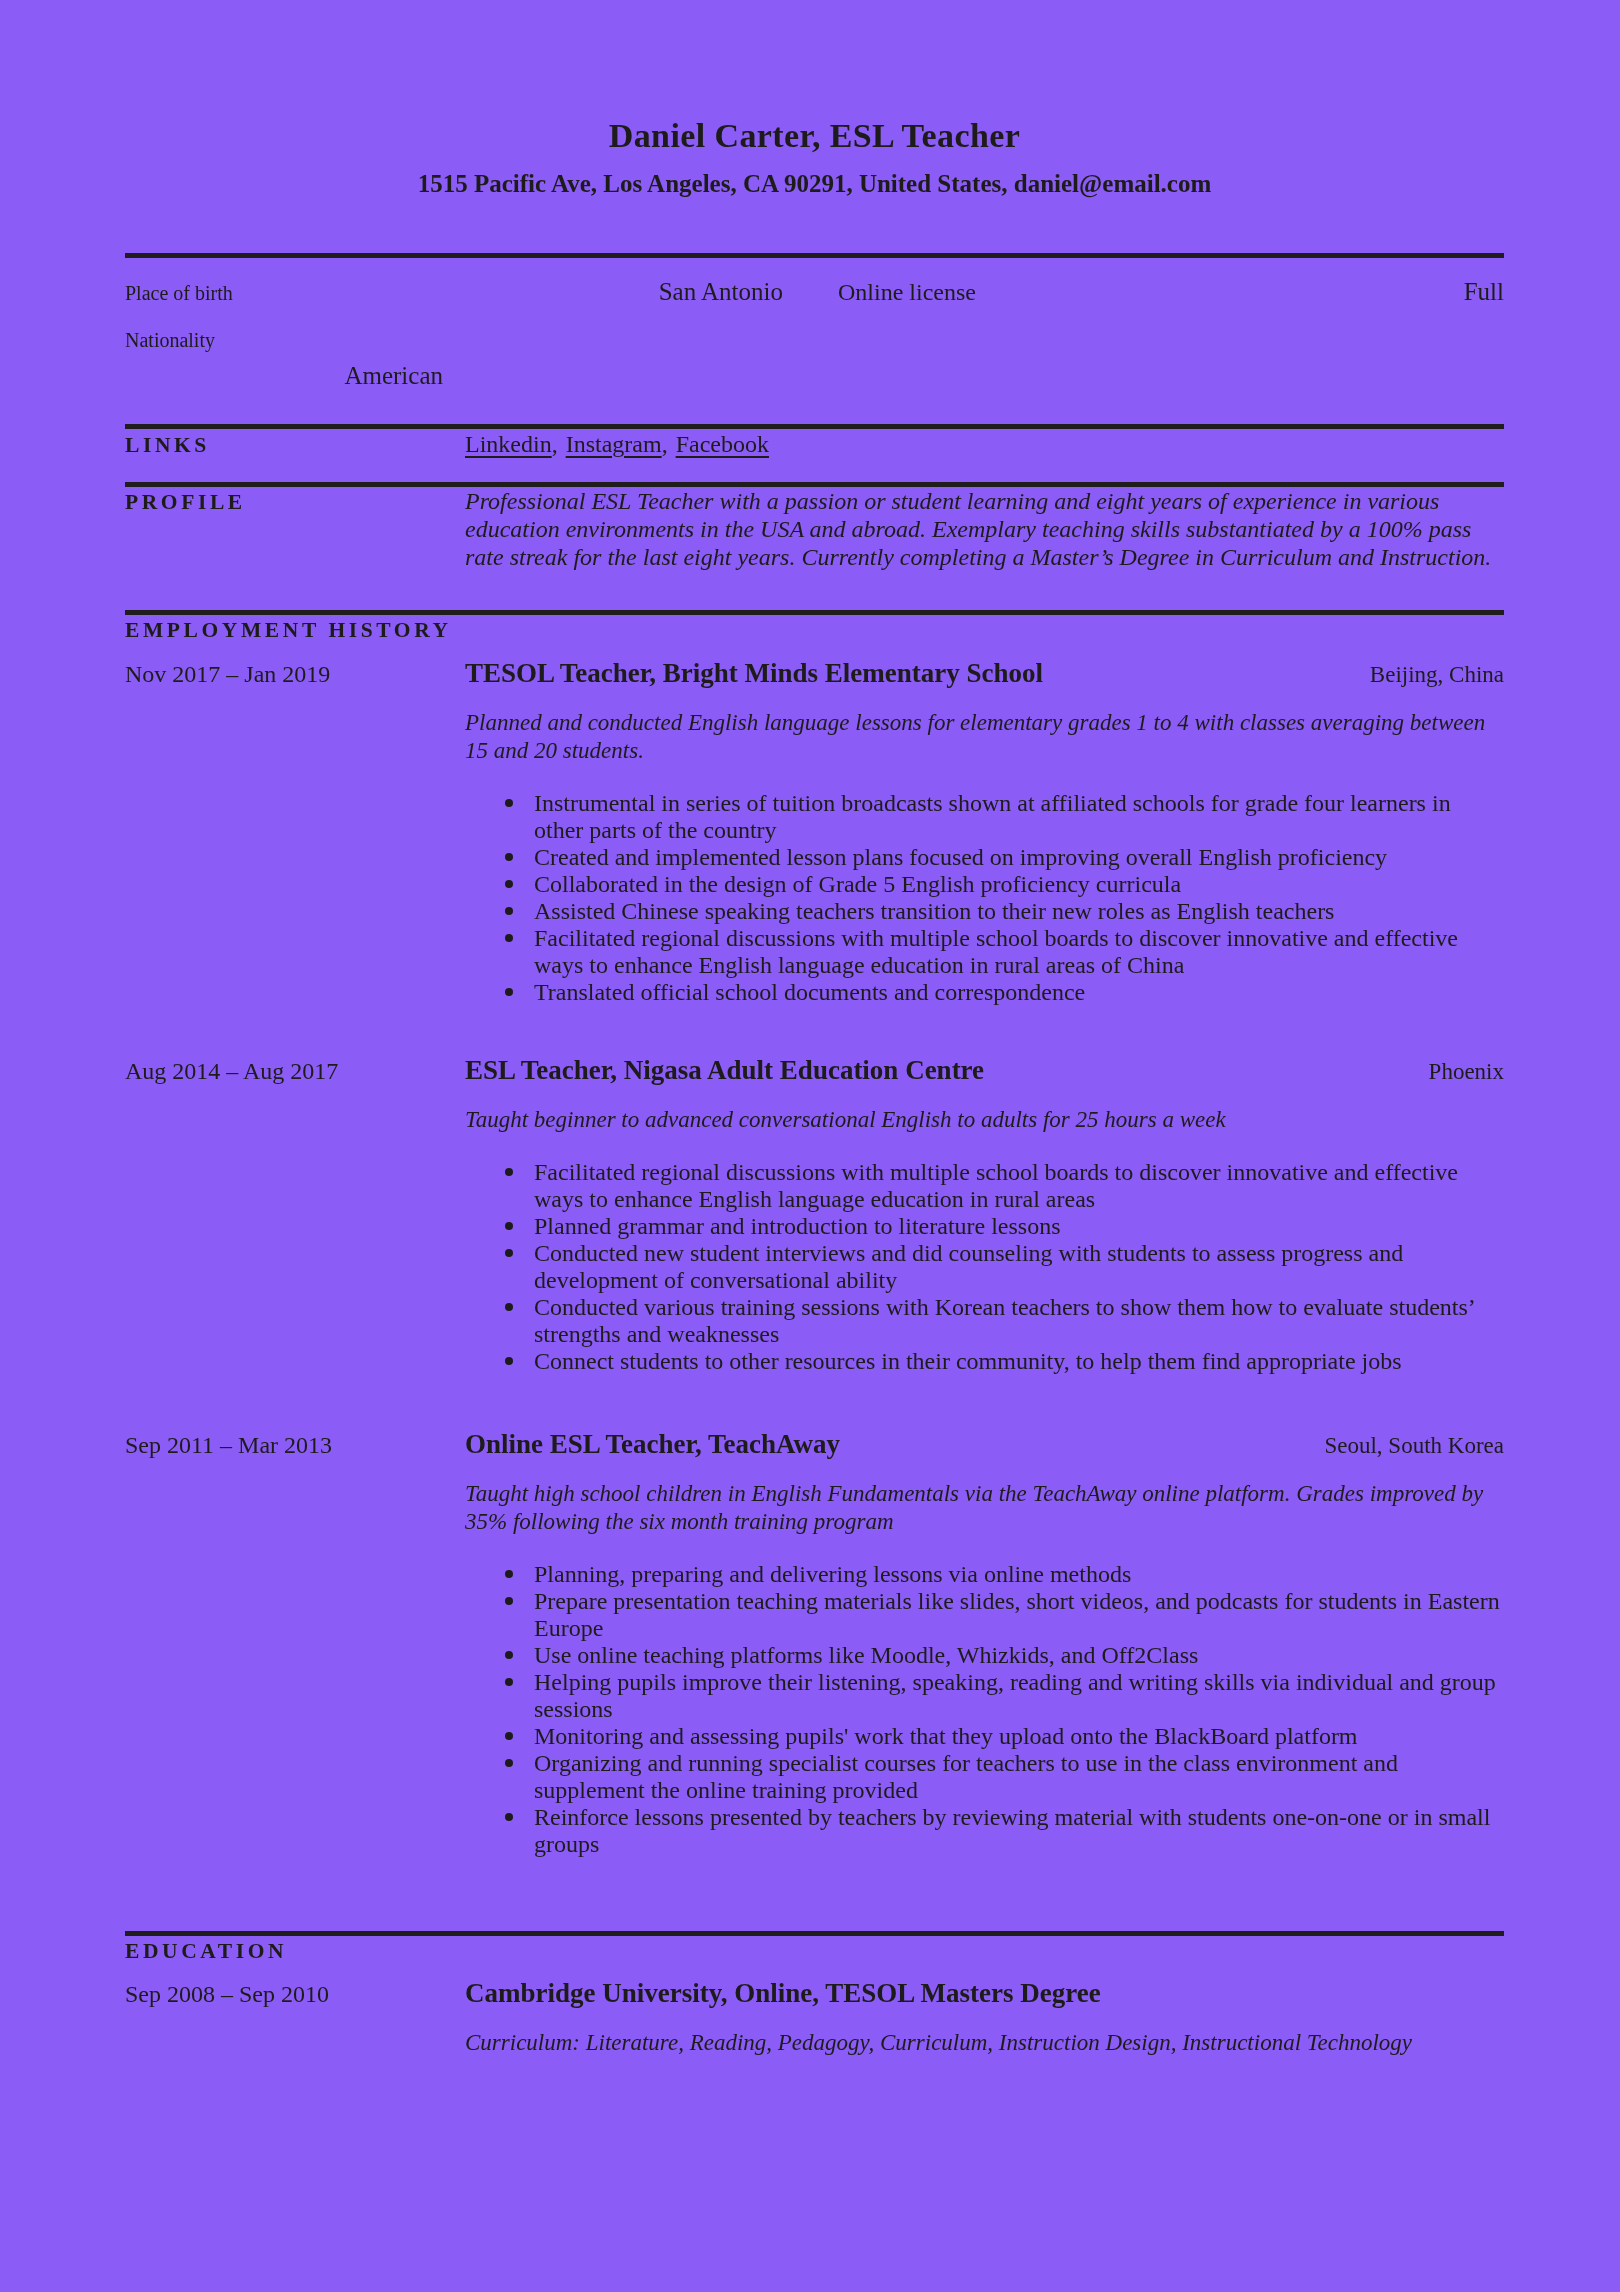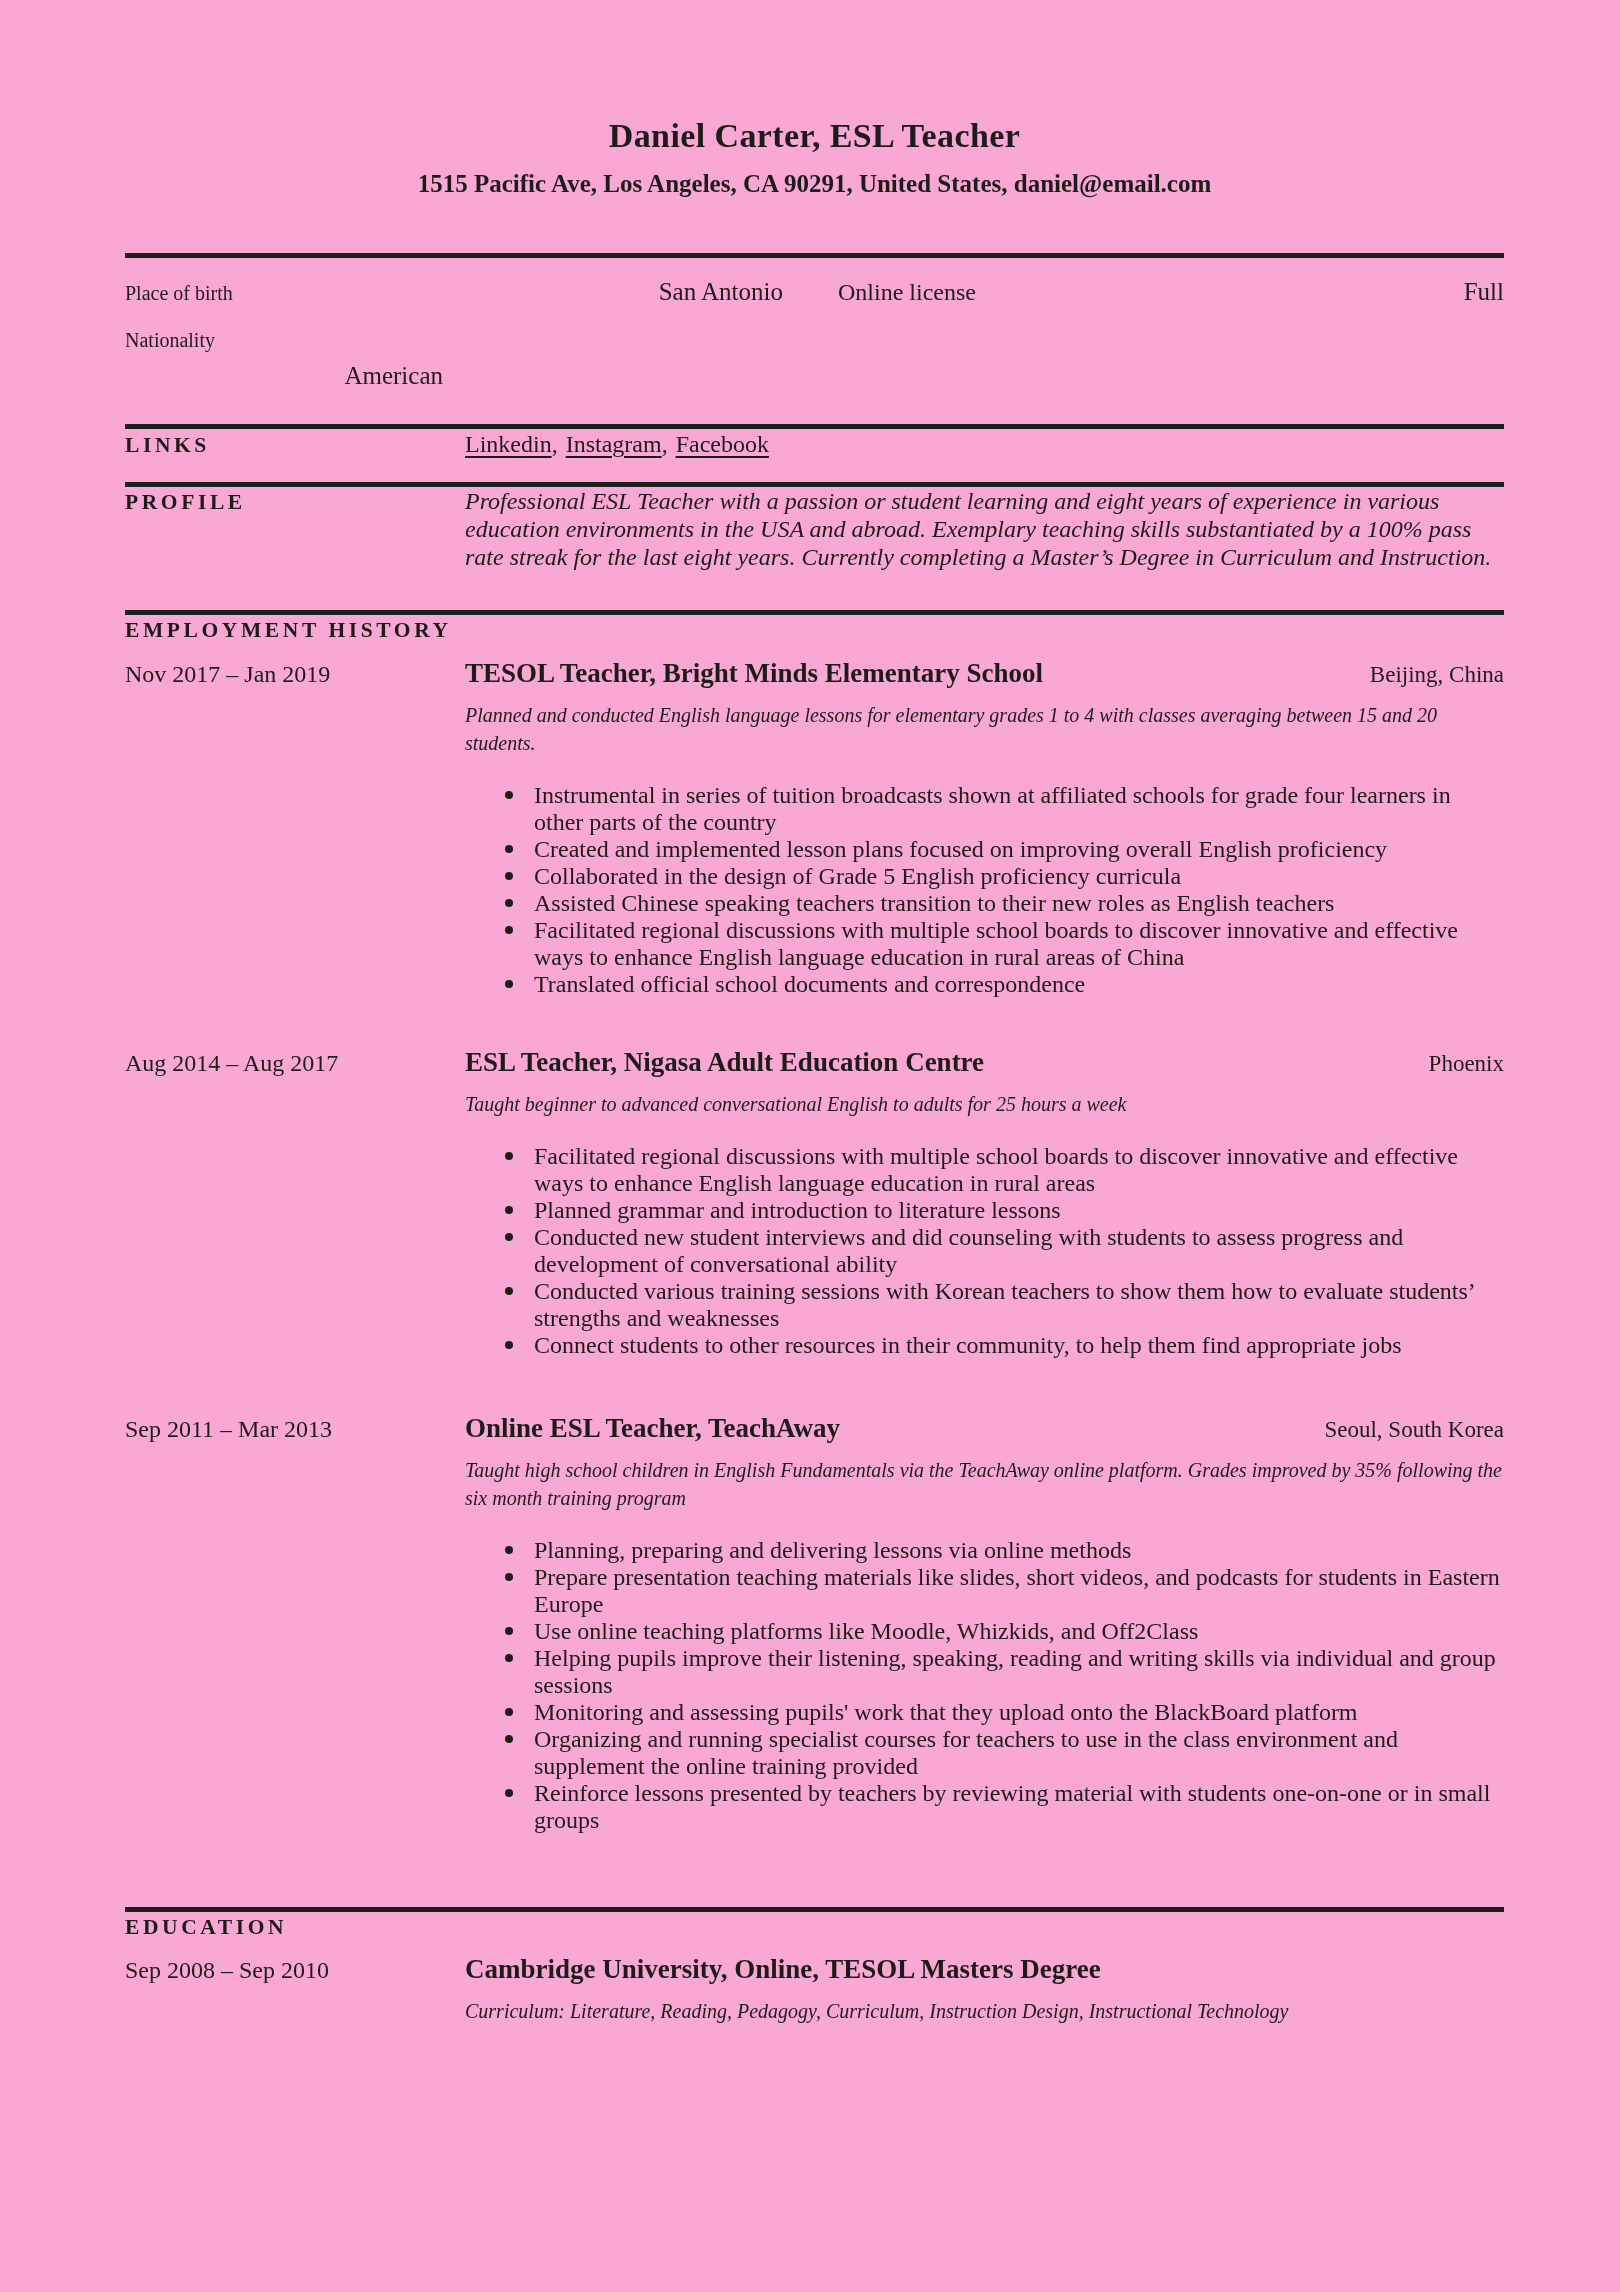--- a/index.html
+++ b/index.html
@@ -1,20 +1,20 @@
 <!DOCTYPE html>
 <html style="font-size:14.3px"><head>
 <meta charset="utf-8">
 <style>
   html,body{margin:0;padding:0;background:#9b9b9b;}
   .page{
     position:relative;
     width:1620px;height:2293px;
     margin:0 auto;
-    background:#f9a8d4;
+    background:#8b5cf6;
     font-family:"Liberation Serif","DejaVu Serif",serif;
     color:#1d1c1b;
     font-size:24px;line-height:27px;
     overflow:hidden;
   }
   .inner{position:absolute;left:125px;width:1379px;top:0;}
 
   
   .name{
     margin:115px 0 0;
@@ -57,21 +57,21 @@
   .italic{font-style:italic;}
   .profile-text{font-size:24px;line-height:28px;}
 
   .sec-employment{margin-top:39px;}
   .job{display:flex;align-items:baseline;}
   .job-dates{width:340px;flex:0 0 340px;font-size:24px;line-height:34px;}
   .job-main{flex:1;min-width:0;}
   .job-title-row{display:flex;align-items:baseline;}
   .job-title{flex:1;font-size:27px;line-height:34px;font-weight:bold;}
   .job-loc{font-size:23px;line-height:27px;white-space:nowrap;padding-left:21.5px;}
-  .job-summary{margin-top:11px;font-size:20px;line-height:28px;}
+  .job-summary{margin-top:19px;font-size:23px;line-height:28px;}
   .job .bullets{list-style:none;margin:25px 0 0;padding:0;}
   .bullets li{
     position:relative;
     padding-left:69px;
     font-size:24px;line-height:27px;
   }
   .bullets li::before{
     content:"";
     position:absolute;left:40px;top:9px;
     width:8px;height:8px;border-radius:50%;

